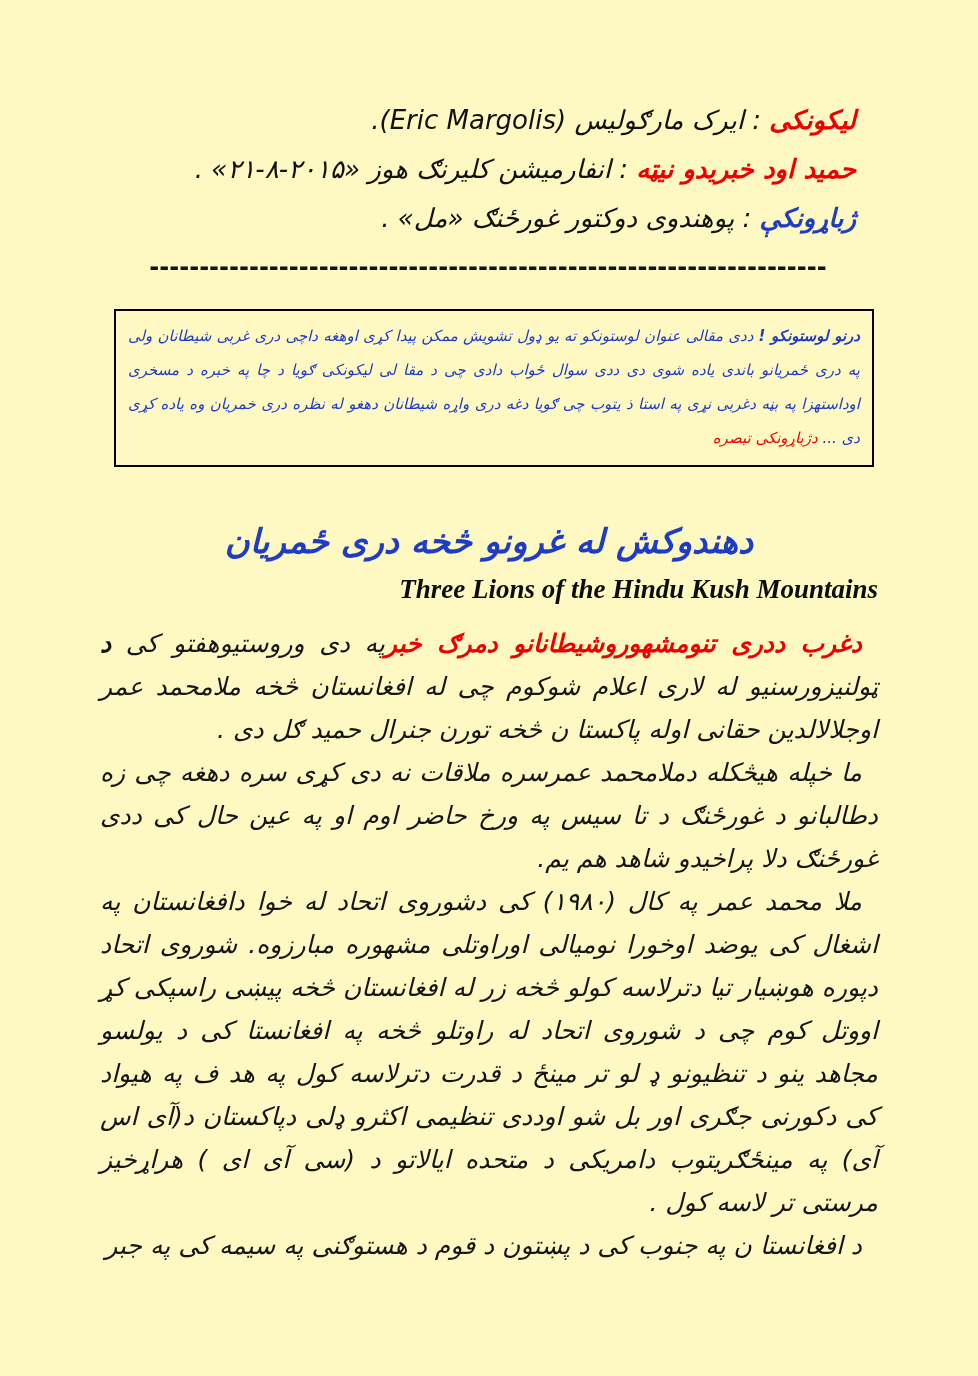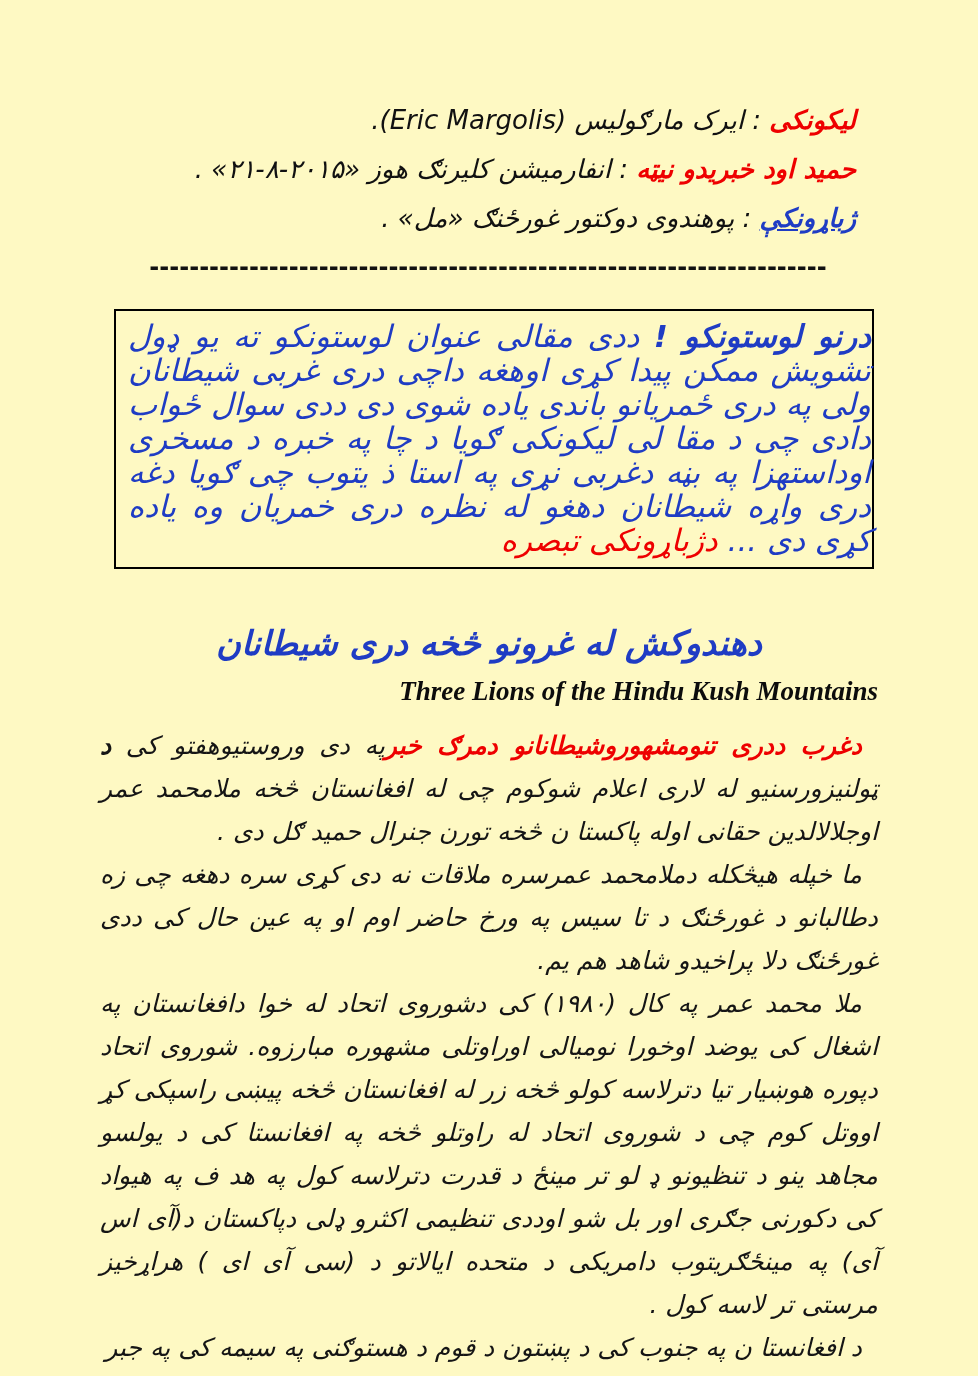--- a/index.html
+++ b/index.html
@@ -9,21 +9,21 @@
     margin:0 auto;
     background:#fef9c3;
     box-sizing:border-box;
     padding:96px 100px 0 100px;
     direction:rtl;
     font-family:"DejaVu Sans",sans-serif;
     color:#1a1a1a;
     overflow:hidden;
   }
   .red{color:#ee0000;}
-  .blue{color:#1f3cc4;text-decoration:underline;}
+  .blue{color:#1f3cc4;}
   .bold{font-weight:bold;}
 
   
   .header{text-align:right;margin-left:20px;margin-right:22px;}
   .h-line{font-size:26px;line-height:49px;font-style:italic;}
   .h-line .lbl{font-weight:bold;font-style:italic;}
   .h-line .val{color:#111;}
   .separator{
     direction:ltr;
     text-align:center;
@@ -35,22 +35,22 @@
     white-space:nowrap;
     overflow:hidden;
   }
 
   
   .note-box{
     margin-top:28px;
     margin-right:4px;
     margin-left:14px;
     border:2px solid #000;
-    padding:8px 1px 10px 12px;
-    font-size:31px;
+    padding:8px 12px 10px 12px;
+    font-size:15px;
     line-height:34px;
     font-style:italic;
     text-align:justify;
     color:#1f3cc4;
   }
   .note-box .note-lead{font-weight:bold;}
   .note-box .note-credit{color:#ee0000;}
 
   
   .title-ps{
@@ -101,21 +101,21 @@
     <div class="h-line">
       <span class="lbl blue">ژباړونکې</span><span class="val"> : پوهندوی دوکتور غورځنګ «مل» .</span>
     </div>
     <div class="separator">--------------------------------------------------------------------</div>
   </div>
 
   <div class="note-box">
     <span class="note-lead">درنو لوستونکو !</span><span class="note-body"> ددی مقالی عنوان لوستونکو ته یو  ډول تشویش ممکن پیدا کړی  اوهغه داچی دری غربی شیطانان ولی په دری ځمریانو  باندی  یاده شوی دی  ددی سوال ځواب دادی چی د مقا لی لیکونکی  ګویا د چا په  خبره د مسخری اوداستهزا په بڼه دغربی نړی په  استا ذ یتوب  چی  ګویا دغه دری واړه شیطانان دهغو له نظره دری خمریان وه  یاده کړی دی   ... </span><span class="note-credit">دژباړونکی تبصره</span>
   </div>
 
-  <h1 class="title-ps">دهندوکش له غرونو څخه دری شیطانان</h1>
+  <h1 class="title-ps">دهندوکش له غرونو څخه دری ځمریان</h1>
   <h2 class="title-en" dir="ltr">Three  Lions  of  the Hindu Kush Mountains</h2>
 
   <div class="body-text">
     <p class="para">
       <span class="lead-red">دغرب ددری تنومشهوروشیطانانو دمرګ خبر</span><span>په دی وروستیوهفتو کی </span><span class="bold">د</span><span> ټولنیزورسنیو له لاری اعلام شوکوم  چی له  افغانستان  څخه  ملامحمد عمر اوجلالالدین حقانی اوله پاکستا ن څخه تورن جنرال حمید ګل  دی .</span>
     </p>
     <p class="para">ما خپله هیڅکله دملامحمد عمرسره ملاقات نه دی کړی سره دهغه چی زه دطالبانو د غورځنګ د تا سیس  په ورخ  حاضر اوم او په عین حال کی ددی غورځنګ دلا پراخیدو  شاهد هم یم.</p>
     <p class="para">ملا محمد عمر  په کال (۱۹۸۰) کی دشوروی اتحاد  له خوا دافغانستان  په اشغال کی یوضد اوخورا نومیالی  اوراوتلی  مشهوره مبارزوه.  شوروی اتحاد دپوره هوښیار تیا دترلاسه کولو څخه  زر له افغانستان څخه پیښی راسپکی کړ اووتل  کوم چی د  شوروی اتحاد  له راوتلو  څخه  په افغانستا  کی د یولسو مجاهد ینو د تنظیونو ډ لو تر  مینځ د قدرت دترلاسه کول په هد ف په هیواد کی دکورنی جګری اور بل شو   اوددی تنظیمی اکثرو ډلی دپاکستان د(آی اس آی) په مینځګریتوب دامریکی د متحده ایالاتو د (سی آی ای ) هراړخیز  مرستی تر لاسه کول .</p>
     <p class="para">د  افغانستا ن  په جنوب  کی د پښتون د قوم د  هستوګنی په سیمه کی په جبر</p>
   </div>

